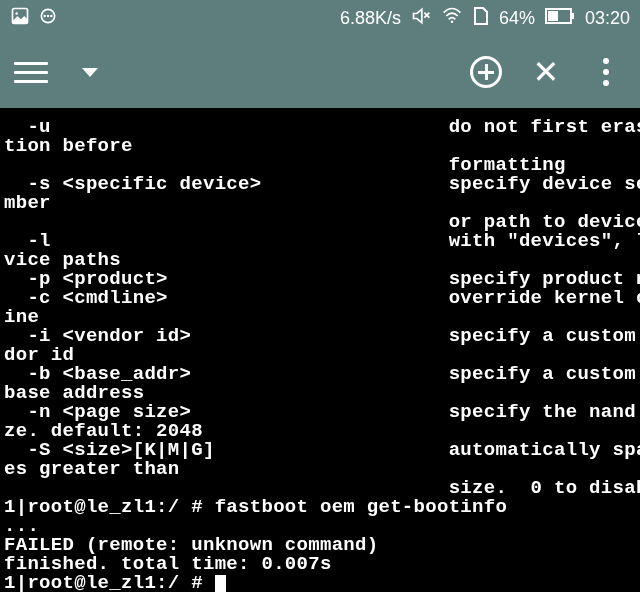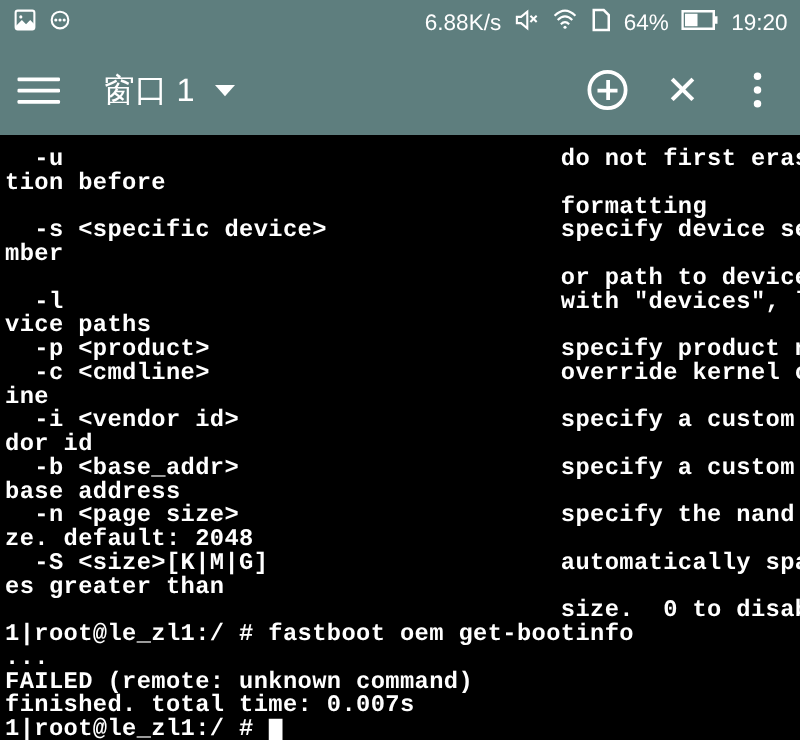--- a/index.html
+++ b/index.html
@@ -102,32 +102,31 @@
         </svg>
     </span>
     <span>64%</span>
     <span>
       <svg width="30" height="16" viewBox="0 0 30 16">
           <rect x="1" y="1" width="25" height="14" fill="none" stroke="#fff" stroke-width="2"></rect>
           <rect x="3" y="3" width="10" height="10" fill="#fff"></rect>
           <rect x="27" y="5" width="2" height="6" fill="#fff"></rect>
         </svg>
     </span>
-    <span>19:20</span>
+    <span>03:20</span>
   </div>
 </div>
 
 <div class="app-bar">
   <div class="hamburger">
     <span></span>
       <span></span>
       <span></span>
   </div>
   <div class="tab-label">
-    <span>窗口 1</span>
     <span class="dropdown-arrow"></span>
   </div>
   <div class="spacer"></div>
   <div class="icon-btn">
     <div class="plus-circle"></div>
   </div>
   <div class="icon-btn">
     <span class="close-x">✕</span>
   </div>
   <div class="icon-btn">

